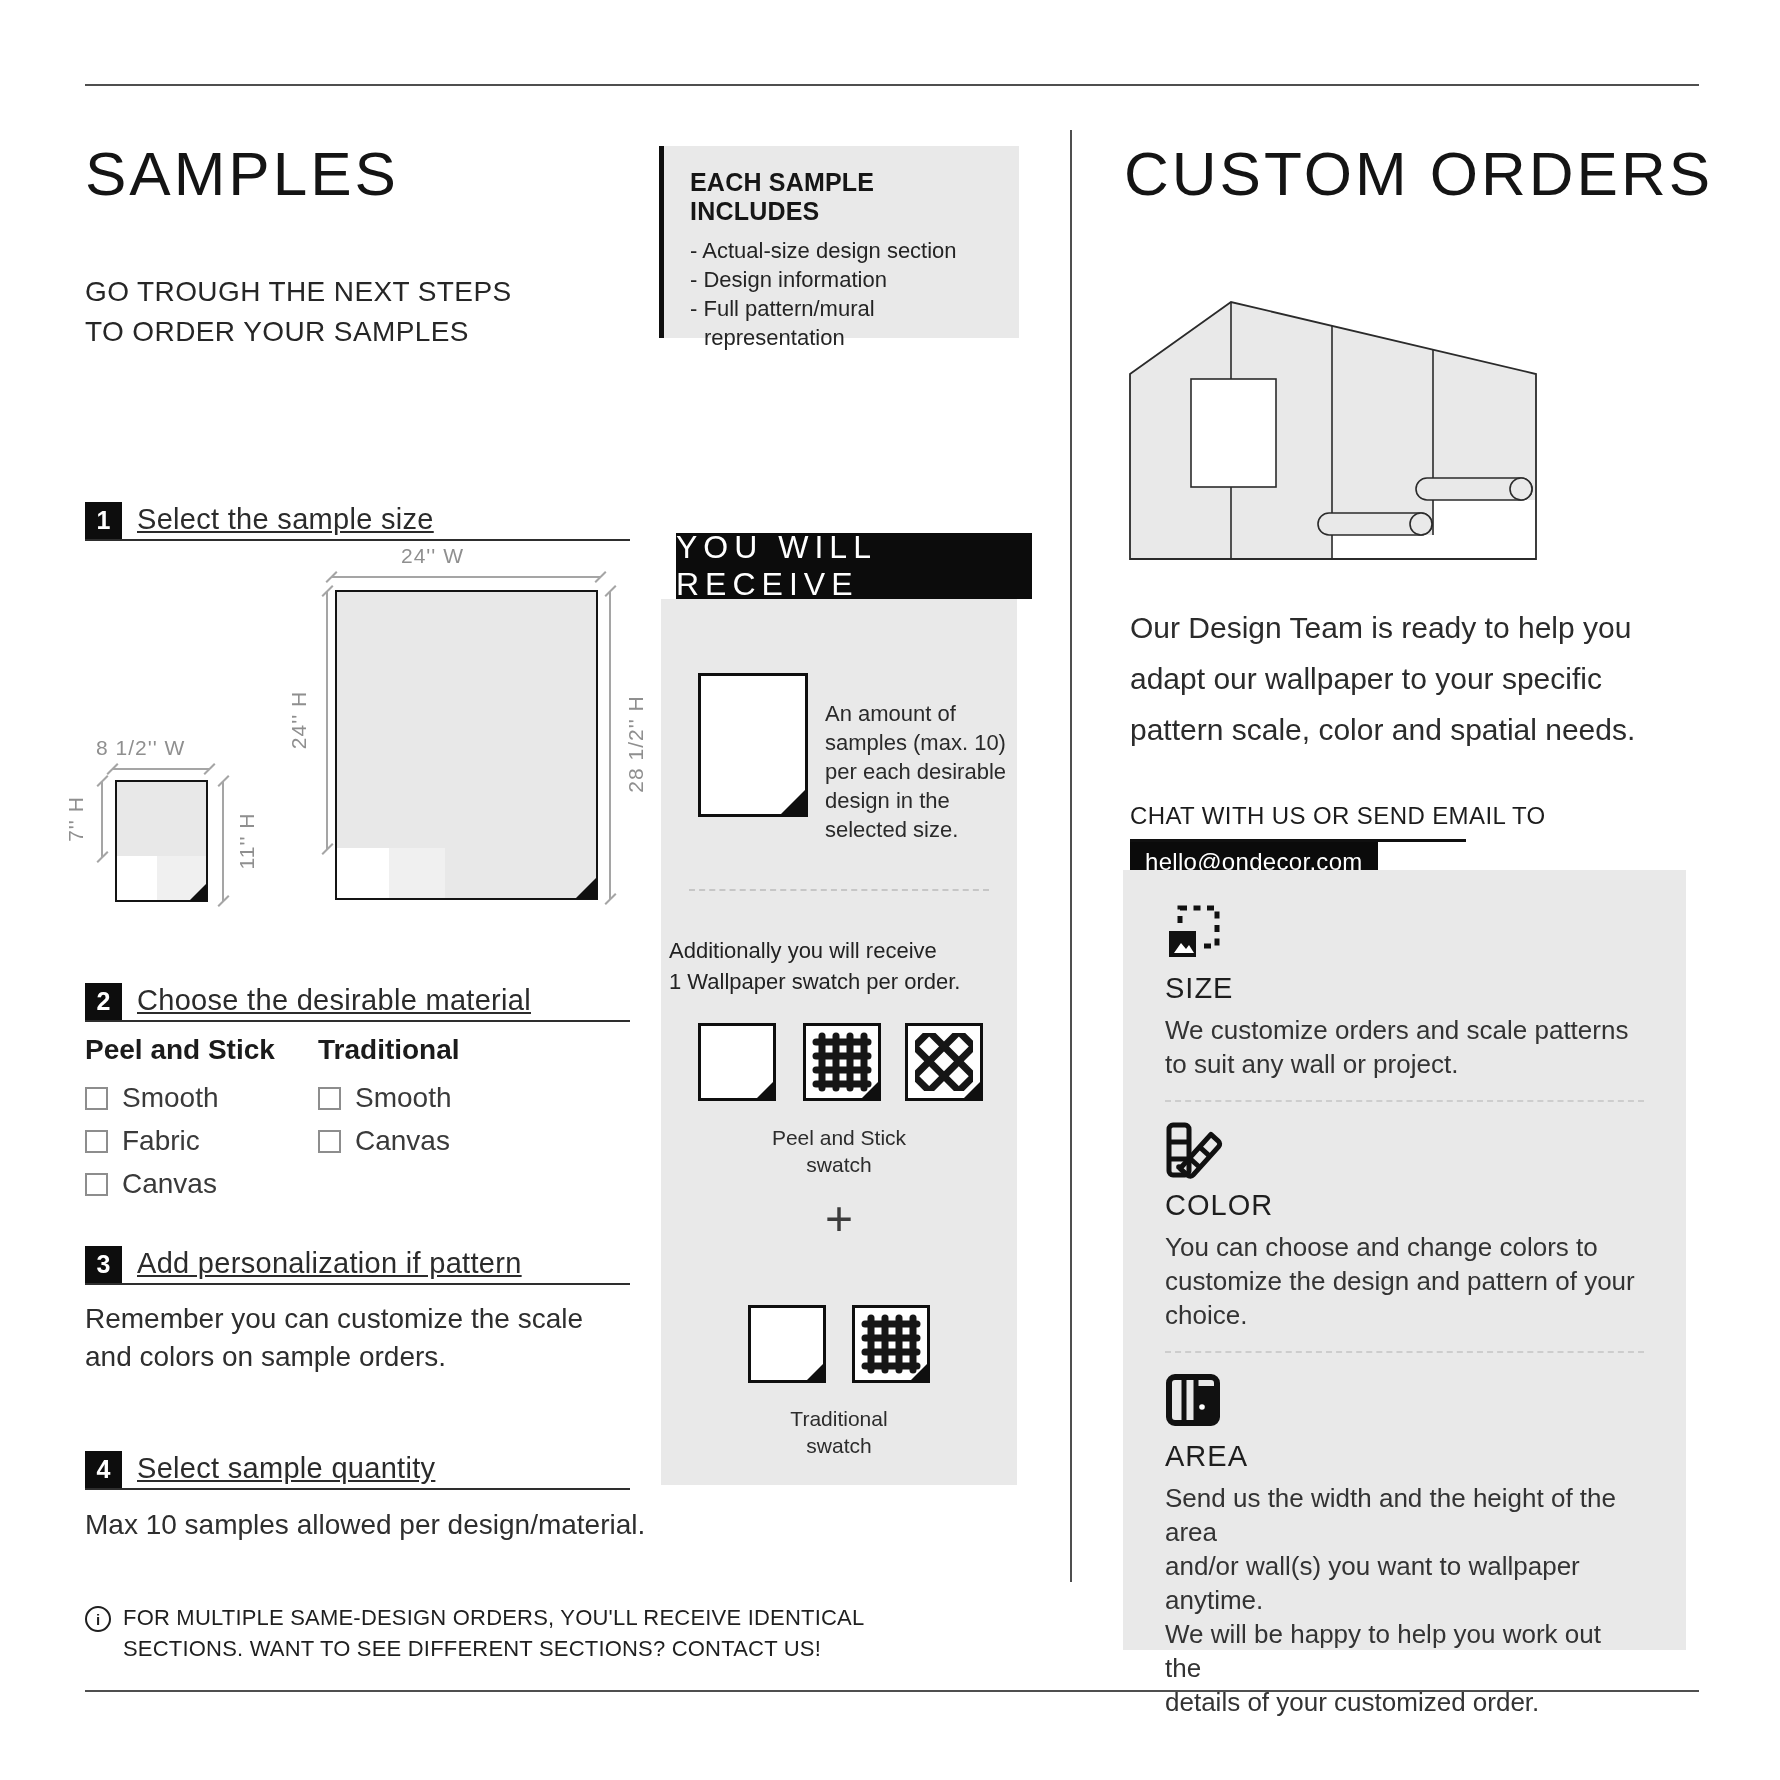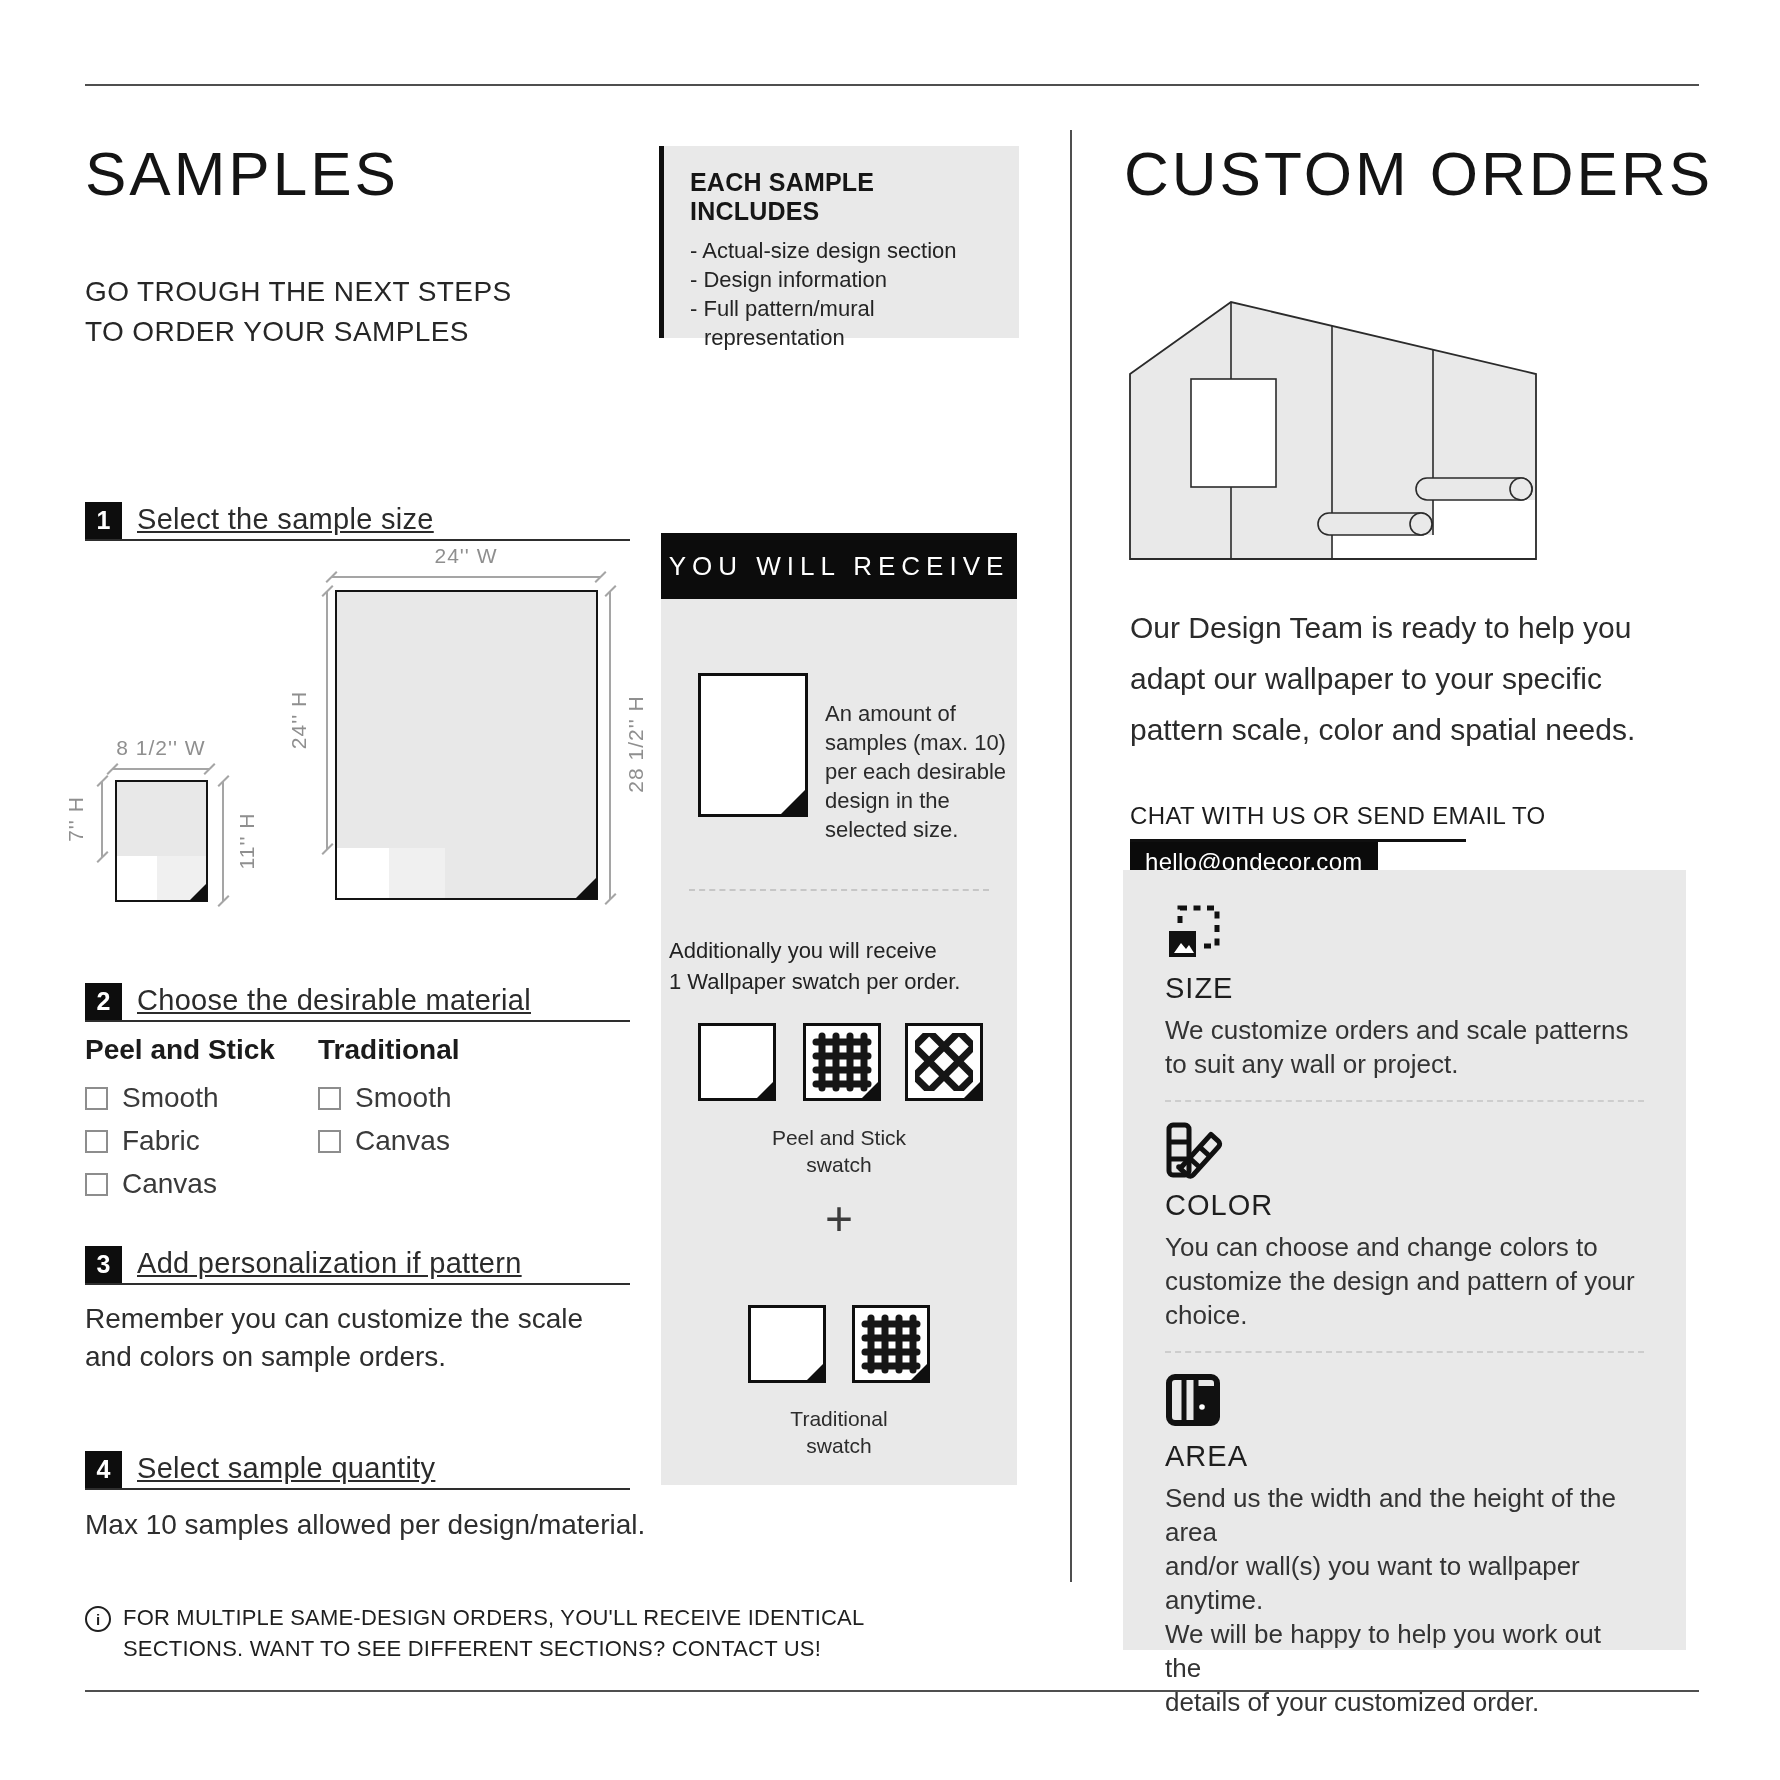--- a/index.html
+++ b/index.html
@@ -39,21 +39,21 @@
 
   .dim-h { position:absolute; height:0; border-top:2px solid #a5a5a5; }
   .dim-h::before,.dim-h::after { content:""; position:absolute; width:15px; height:2px; background:#a5a5a5;
     top:-2px; transform:rotate(-45deg); }
   .dim-h::before { left:-7px; } .dim-h::after { right:-7px; }
   .dim-v { position:absolute; width:0; border-left:2px solid #a5a5a5; }
   .dim-v::before,.dim-v::after { content:""; position:absolute; width:15px; height:2px; background:#a5a5a5;
     left:-8px; transform:rotate(-45deg); }
   .dim-v::before { top:-1px; } .dim-v::after { bottom:-1px; }
   .dim-label { position:absolute; font-size:21px; color:#8f8f8f; letter-spacing:1px; white-space:nowrap; }
-  .dim-label.h { text-align:center; }
+  .dim-label.h { }
   .dim-label.v { transform:translate(-50%,-50%) rotate(-90deg); }
 
   
   .mat-col { position:absolute; top:1034px; }
   .mat-col1 { left:85px; } .mat-col2 { left:318px; }
   .mat-title { font-size:28px; font-weight:bold; color:#1b1b1b; margin-bottom:16px; }
   .mat-option { display:flex; align-items:center; gap:14px; margin-bottom:11px; font-size:28px; color:#3a3a3a; }
   .cb { width:19px; height:19px; border:2px solid #8d8d8d; background:#fff; flex:0 0 auto; }
 
   
@@ -63,22 +63,22 @@
   .footnote-text { font-size:22px; line-height:31px; color:#1f1f1f; letter-spacing:0.2px; }
 
   
   .includes { left:659px; top:146px; width:360px; height:192px; background:#e9e9e9;
               border-left:5px solid #0f0f0f; box-sizing:border-box; padding:22px 20px 0 26px; }
   .inc-title { font-size:25px; font-weight:bold; color:#161616; margin-bottom:10px; letter-spacing:0.2px; }
   .inc-item  { font-size:22px; line-height:29px; color:#242424; padding-left:14px; text-indent:-14px; }
   .inc-item::before { content:"- "; }
 
   
-  .receive-bar { left:661px; top:533px; width:356px; height:66px; background:#0c0c0c; color:#ffffff;
-                 display:flex; align-items:center; justify-content:center; font-size:26px; letter-spacing:6px; }
+  .receive-bar { left:676px; top:533px; width:356px; height:66px; background:#0c0c0c; color:#ffffff;
+                 display:flex; align-items:center; justify-content:center; font-size:32px; letter-spacing:6px; }
   .receive-panel { left:661px; top:599px; width:356px; height:886px; background:#e9e9e9; }
   .page-icon { position:absolute; left:37px; top:74px; width:110px; height:144px; background:#fff;
                border:3px solid #0f0f0f; box-sizing:border-box; }
   .samples-text { position:absolute; left:164px; top:100px; font-size:22px; line-height:29px; color:#2a2a2a; }
   .dash { position:absolute; left:28px; right:28px; border-top:2px dashed #c6c6c6; }
   .dash1 { top:290px; }
   .additional { position:absolute; left:8px; right:0; top:336px; text-align:left; font-size:22px;
                 line-height:31px; color:#222; }
   .swatch { position:absolute; width:78px; height:78px; background:#fff; border:3px solid #0f0f0f; box-sizing:border-box; }
   .swatch svg { position:absolute; inset:0; width:72px; height:72px; }

